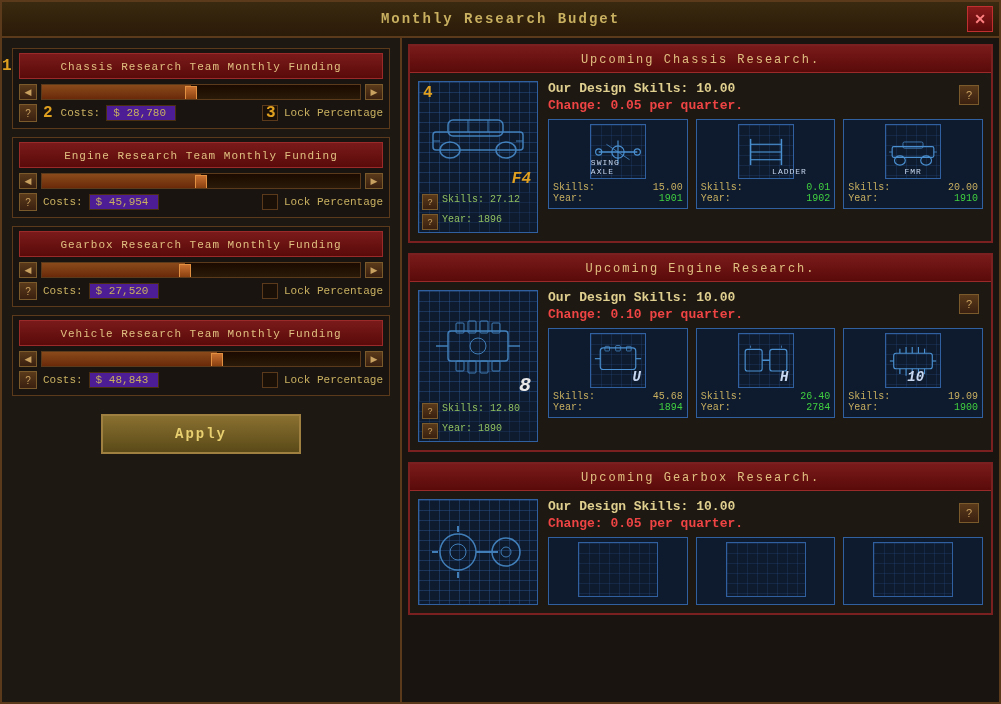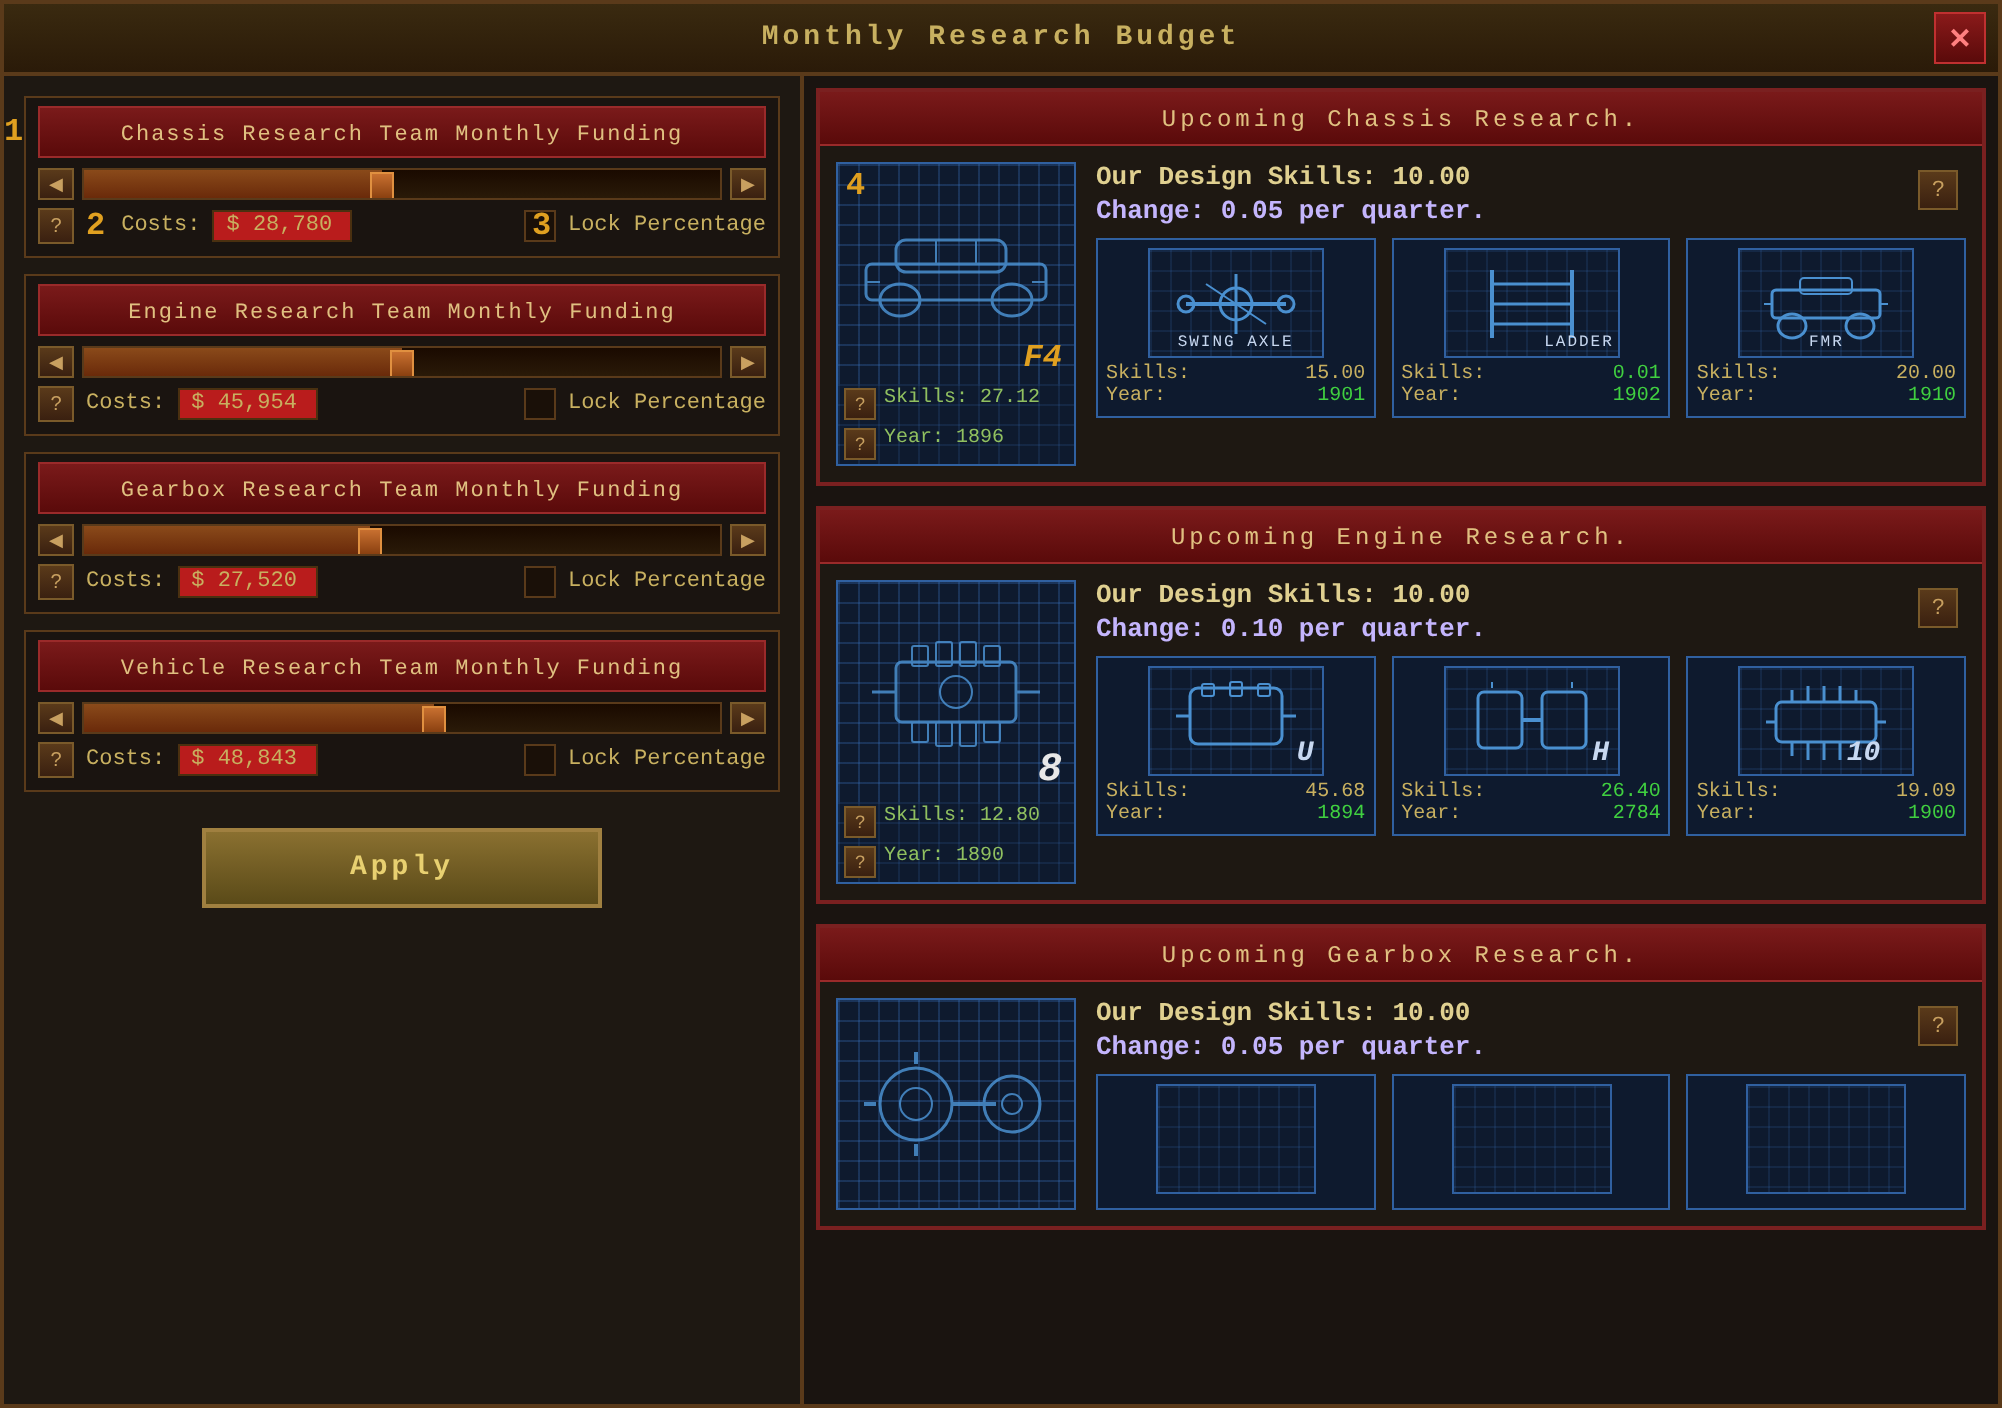--- a/index.html
+++ b/index.html
@@ -161,21 +161,21 @@
       justify-content: center;
       flex-shrink: 0;
     }
 
     .cost-label {
       color: #c8b060;
       font-size: 11px;
     }
 
     .cost-value-box {
-      background: #b91c1c;
+      background: #4c1d95;
       border: 1px solid #4a3010;
       padding: 1px 6px;
       min-width: 70px;
       color: #c8b060;
       font-size: 11px;
     }
 
     .lock-checkbox {
       width: 16px;
       height: 16px;
@@ -333,21 +333,21 @@
       gap: 2px;
     }
 
     .design-skills-label {
       color: #e0d090;
       font-size: 13px;
       font-weight: bold;
     }
 
     .design-skills-change {
-      color: #c4b5fd;
+      color: #ef4444;
       font-size: 13px;
       font-weight: bold;
     }
 
     .upcoming-items-row {
       display: flex;
       gap: 8px;
     }
 
     .upcoming-item {
@@ -355,21 +355,21 @@
       background: #0e1a2e;
       border: 1px solid #3060a0;
       display: flex;
       flex-direction: column;
       align-items: center;
       padding: 4px 2px;
       position: relative;
     }
 
     .upcoming-item-img {
-      width: 88px;
+      width: 56px;
       height: 55px;
       background: linear-gradient(135deg, #0a1a30, #102040);
       border: 1px solid #3060a0;
       display: flex;
       align-items: center;
       justify-content: center;
       margin-bottom: 3px;
       position: relative;
     }
 

